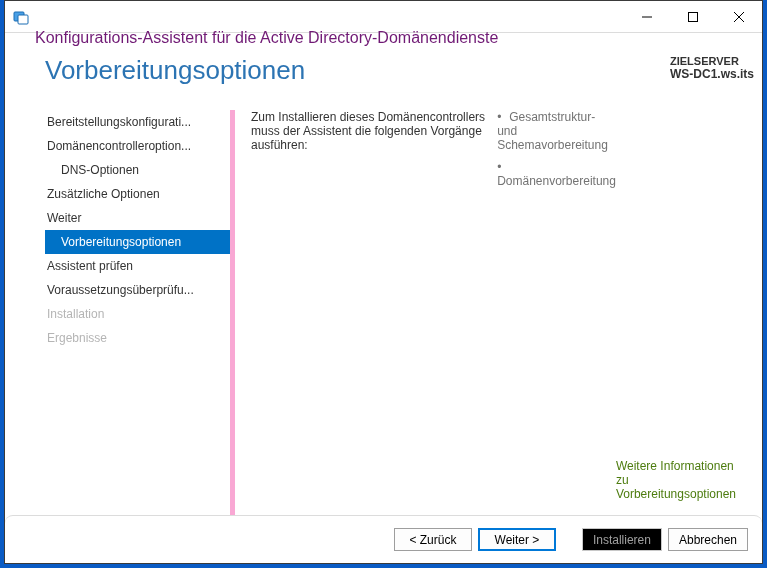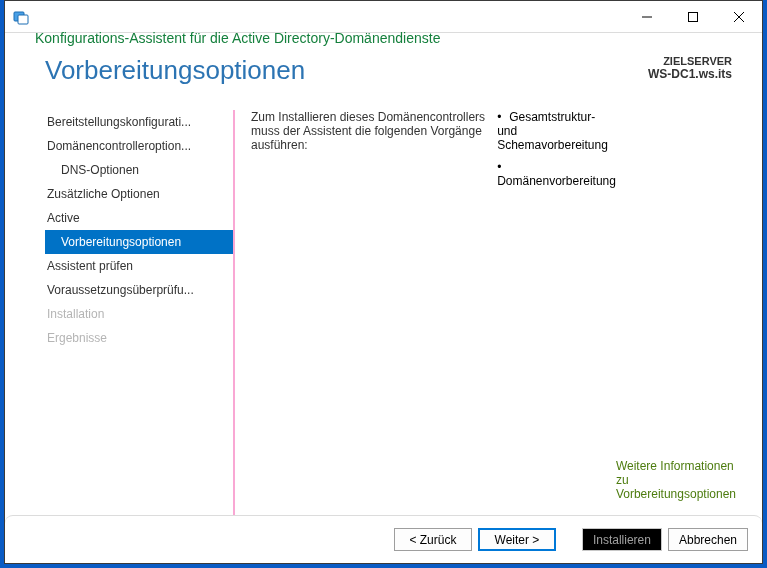--- a/index.html
+++ b/index.html
@@ -28,22 +28,22 @@
     border-bottom: 1px solid #dcdcdc;
   }
   .titlebar .app-icon {
     width: 16px; height: 16px;
     margin-left: 8px; margin-right: 6px;
     display: flex; align-items: center; justify-content: center;
   }
   .titlebar .app-icon svg { display: block; }
   .titlebar .title {
     flex: 1;
-    color: #15803d;
-    font-size: 14px;
+    color: #701a75;
+    font-size: 16px;
     margin-top: 43px;
   }
   .winbtn {
     width: 46px; height: 30px;
     display: flex; align-items: center; justify-content: center;
     color: #000;
   }
   .winbtn svg { display: block; }
   
   .header {
@@ -51,22 +51,21 @@
     padding: 22px 30px 24px 40px;
   }
   .header h1 {
     margin: 0;
     font-size: 26px;
     font-weight: 400;
     color: #2c74b3;
   }
   .header .target {
     position: absolute;
-    right: 30px; top: 22px;
-    text-align: right;
+    right: 8px; top: 22px;
   }
   .header .target .label {
     font-size: 11px;
     font-weight: 700;
     color: #333;
   }
   .header .target .value {
     font-size: 12px;
     font-weight: 700;
     color: #333;
@@ -74,21 +73,21 @@
   
   .body {
     flex: 1;
     display: flex;
     padding: 0 26px 0 40px;
     min-height: 0;
   }
   
   .sidebar {
     width: 190px;
-    border-right: 2px solid #f9a8d4;
+    border-right: 5px solid #f9a8d4;
     padding-top: 0;
     padding-bottom: 10px;
   }
   .sidebar ul { list-style: none; margin: 0; padding: 0; }
   .sidebar li {
     height: 24px;
     line-height: 24px;
     padding-left: 2px;
     color: #333;
     font-size: 12px;
@@ -117,21 +116,21 @@
     color: #333;
     margin-top: 0;
     margin-bottom: 14px;
   }
   .main ul.bullets {
     margin: 0; padding-left: 6px;
     list-style: none;
   }
   .main ul.bullets li {
     font-size: 12px;
-    color: #000000;
+    color: #737373;
     margin-bottom: 8px;
   }
   .main ul.bullets li::before {
     content: "•";
     display: inline-block;
     width: 12px;
   }
   .main .more-link {
     margin-top: auto;
     margin-bottom: 14px;
@@ -213,21 +212,21 @@
   </div>
 
   <div class="body">
 
     <nav class="sidebar">
       <ul>
         <li>Bereitstellungskonfigurati...</li>
         <li>Domänencontrolleroption...</li>
         <li class="indent">DNS-Optionen</li>
         <li>Zusätzliche Optionen</li>
-        <li>Active</li>
+        <li>Weiter</li>
         <li class="selected">Vorbereitungsoptionen</li>
         <li>Assistent prüfen</li>
         <li>Voraussetzungsüberprüfu...</li>
         <li class="disabled">Installation</li>
         <li class="disabled">Ergebnisse</li>
       </ul>
     </nav>
 
     <div class="main">
       <p class="intro">Zum Installieren dieses Domänencontrollers muss der Assistent die folgenden Vorgänge ausführen:</p>

